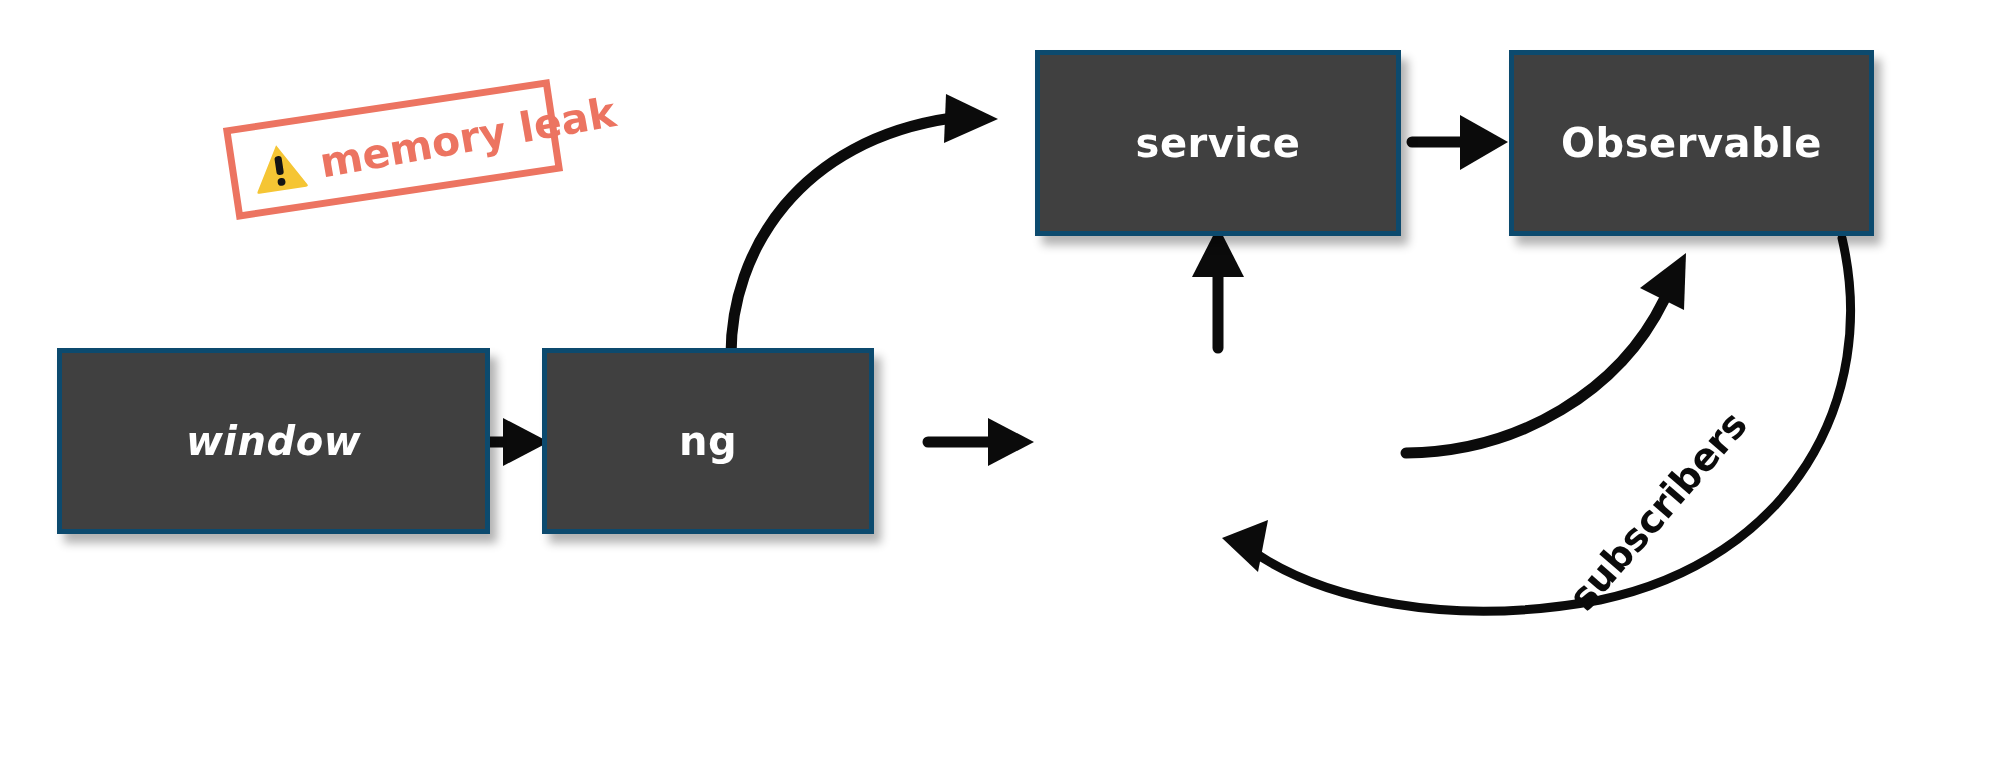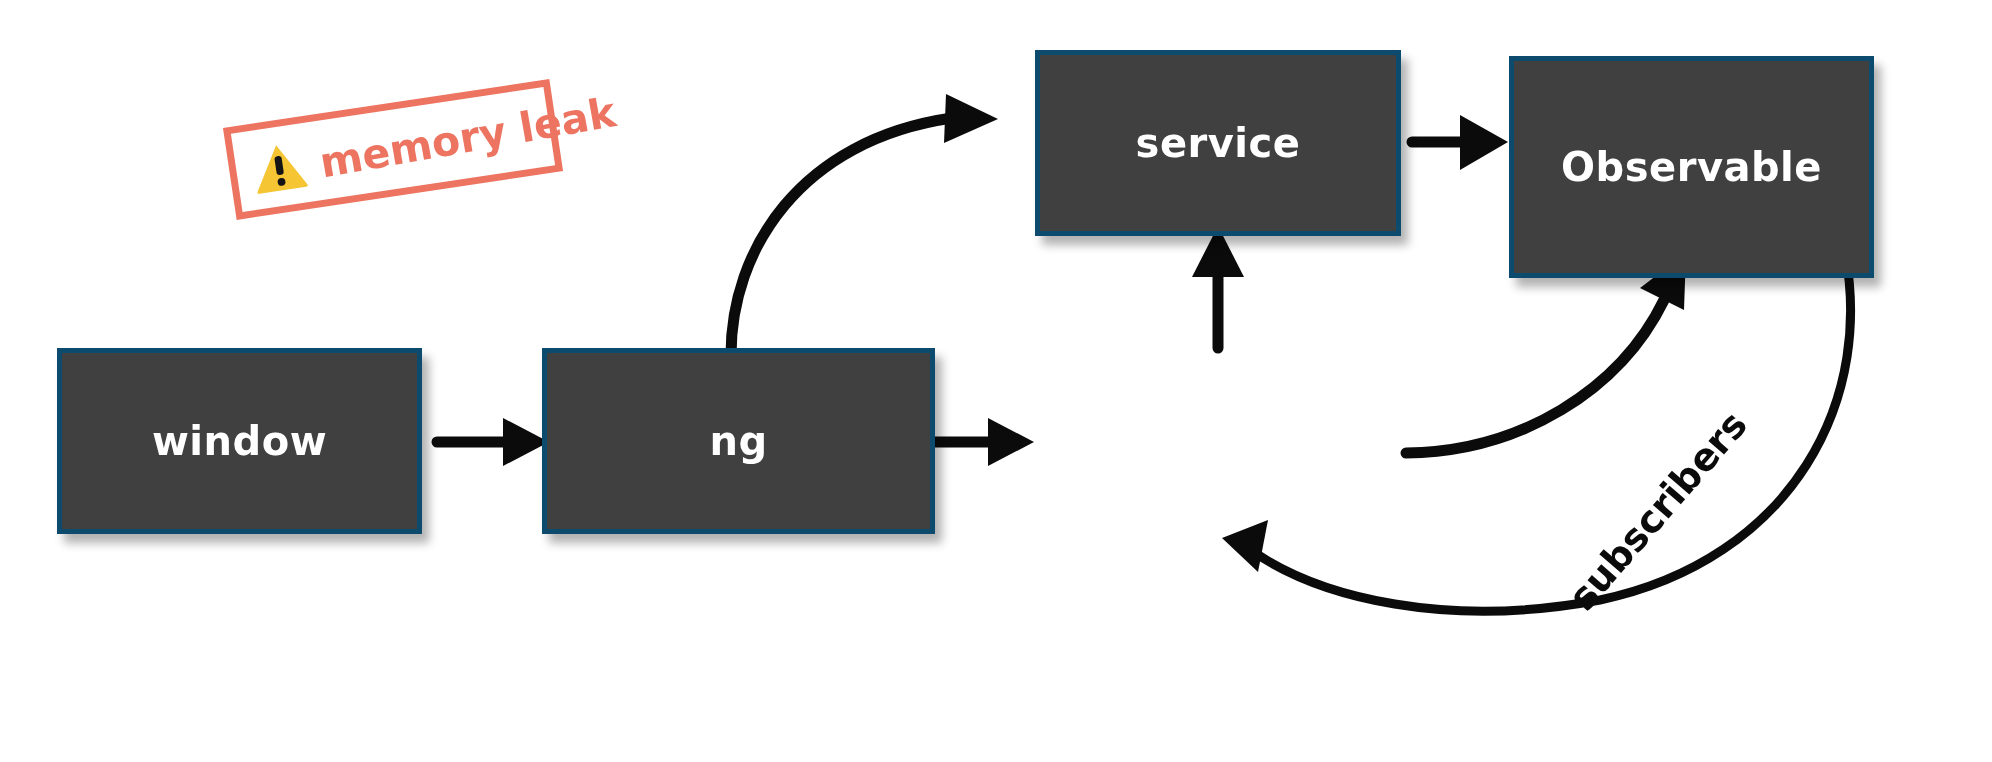--- a/index.html
+++ b/index.html
@@ -31,25 +31,25 @@
   }
   .node-label {
     color: #ffffff;
     font-weight: bold;
     font-size: 40px;
     letter-spacing: 0.5px;
     line-height: 1;
     white-space: nowrap;
     font-family: "DejaVu Sans", sans-serif;
   }
-  #node-window { left: 57px;   top: 348px; width: 365px; height: 186px; }
-  #node-ng     { left: 542px;  top: 348px; width: 393px; height: 186px; }
+  #node-window { left: 57px;   top: 348px; width: 433px; height: 186px; font-style: italic; }
+  #node-ng     { left: 542px;  top: 348px; width: 332px; height: 186px; }
   #node-component { left: 1035px; top: 348px; width: 368px; height: 188px; }
   #node-service   { left: 1035px; top: 50px;  width: 366px; height: 186px; }
-  #node-observable{ left: 1509px; top: 50px;  width: 365px; height: 222px; margin-top: 6px; }
+  #node-observable{ left: 1509px; top: 50px;  width: 365px; height: 186px; }
 
   
   #edges {
     position: absolute;
     left: 0; top: 0;
     width: 1992px;
     height: 762px;
     pointer-events: none;
   }
   .edge-line {

